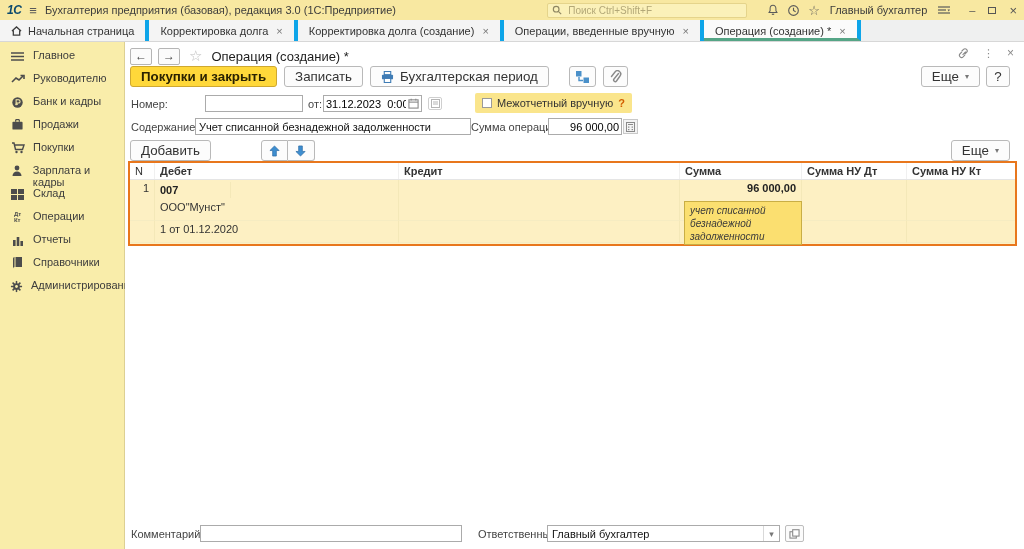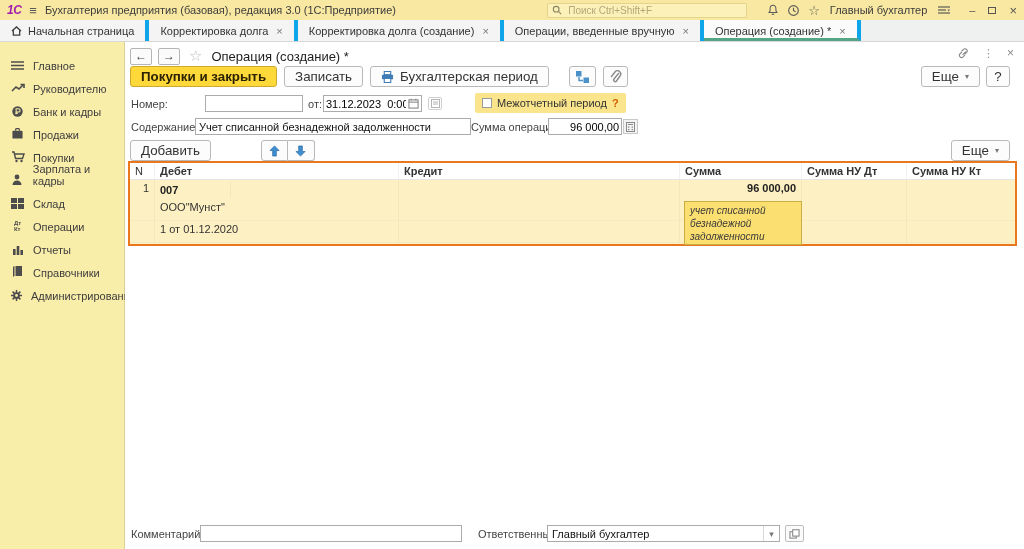--- a/index.html
+++ b/index.html
@@ -3,21 +3,21 @@
 <meta charset="utf-8">
 <style>
   * { box-sizing: border-box; }
   html,body { margin:0; padding:0; background:#9a9a9a; }
   .screen { position:relative; width:1024px; height:549px; overflow:hidden;
             font-family:"Liberation Sans", sans-serif; font-size:11px; color:#333; background:#fff; }
 
   
   .topbar { position:absolute; top:0; left:0; right:0; height:20px; background:#f8e8a1;
             display:flex; align-items:center; padding:0 7px; gap:8px; }
-  .logo { color:#a21caf; font-weight:bold; font-style:italic; font-size:12px; letter-spacing:-.5px; }
+  .logo { color:#0c4a6e; font-weight:bold; font-style:italic; font-size:12px; letter-spacing:-.5px; }
   .tb-menu { color:#5a5a5a; font-size:13px; line-height:1; }
   .app-title { color:#3c3c3c; }
   .tb-search { margin-left:auto; width:200px; height:15px; background:#fbf1b9; border:1px solid #e5d48b;
                border-radius:2px; display:flex; align-items:center; gap:4px; padding:0 4px; margin-right:12px; }
   .tb-search input { border:0; background:transparent; outline:none; width:100%;
                      font:10px "Liberation Sans",sans-serif; color:#6d6648; }
   .tb-search input::placeholder { color:#b3a878; }
   .tb-ico { color:#5a5a5a; display:flex; align-items:center; }
   .tb-user { color:#3c3c3c; margin:0 2px; }
   .winctl { display:flex; gap:13px; margin-left:10px; color:#555; align-items:center; }
@@ -27,21 +27,21 @@
   .tabbar { position:absolute; top:20px; left:0; right:0; height:22px; background:#eff0f0;
             border-bottom:1px solid #d7d7d7; display:flex; }
   .tab { display:flex; align-items:center; gap:6px; padding:0 11px; border-right:4px solid #0ea5e9;
          background:#f4f4f4; color:#333; white-space:nowrap; }
   .tab .tx { color:#777; font-size:11px; margin-left:2px; }
   .tab.active { background:#fbfbfb; border-bottom:3px solid #55a586; padding-top:3px; }
 
   
   .sidebar { position:absolute; top:42px; left:0; width:125px; bottom:0; background:#f9edaa;
              border-right:1px solid #ddd093; padding-top:7px; }
-  .side-item { display:flex; align-items:flex-end; gap:8px; height:23px; padding-left:10px; color:#3d3d3d; }
+  .side-item { display:flex; align-items:flex-start; gap:8px; height:23px; padding-left:10px; color:#3d3d3d; }
   .side-item .ic { width:15px; height:14px; display:flex; align-items:center; justify-content:center; color:#4c4c4c; }
   .dtkt { font-size:6px; font-weight:bold; line-height:6px; color:#4c4c4c; text-align:left; }
 
   
   .main { position:absolute; top:42px; left:125px; right:0; bottom:0; background:#fff; }
 
   .form-head { position:absolute; top:5px; left:5px; display:flex; align-items:center; gap:6px; }
   .navbtn { width:22px; height:17px; border:1px solid #b5b5b5; border-radius:2px; background:#fbfbfb;
             display:flex; align-items:center; justify-content:center; color:#444; font-size:12px; }
   .headstar { color:#c0c0c0; font-size:15px; margin:0 3px; }
@@ -374,21 +374,21 @@
         <svg width="9" height="9" viewBox="0 0 9 9">
             <g stroke="#b5b5b5" stroke-width="1">
               <rect x="0.5" y="0.5" width="8" height="8" fill="none"></rect>
               <line x1="2" y1="3" x2="7" y2="3"></line>
               <line x1="2" y1="5" x2="7" y2="5"></line>
             </g>
           </svg>
       </span>
       <div class="interim">
         <span class="cbx"></span>
-        <span>Межотчетный период</span>
+        <span>Межотчетный вручную</span>
         <span class="qmark">?</span>
       </div>
     </div>
 
     <div class="frow2">
       <span class="lbl" style="left:6px">Содержание:</span>
       <input class="inp" style="left: 70px; width: 276px;" value="Учет списанной безнадежной задолженности">
       <span class="lbl" style="left:346px">Сумма операции:</span>
       <div class="amount-wrap">
         <input value="96 000,00" style="">

